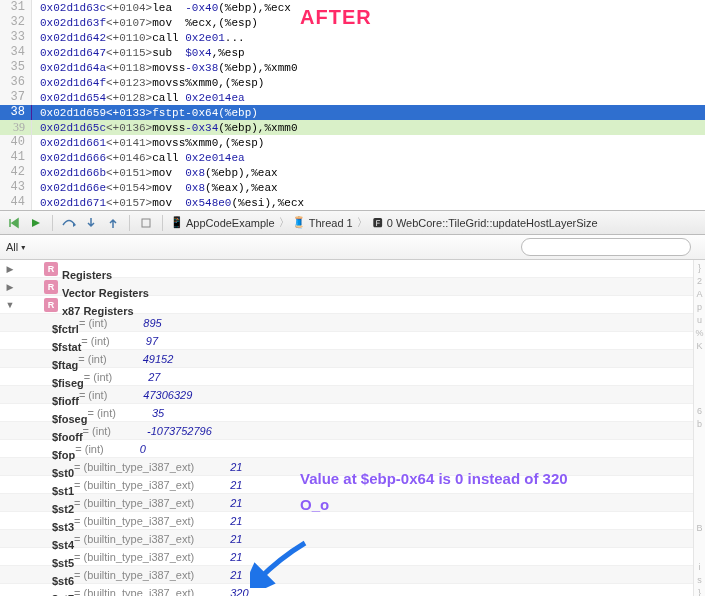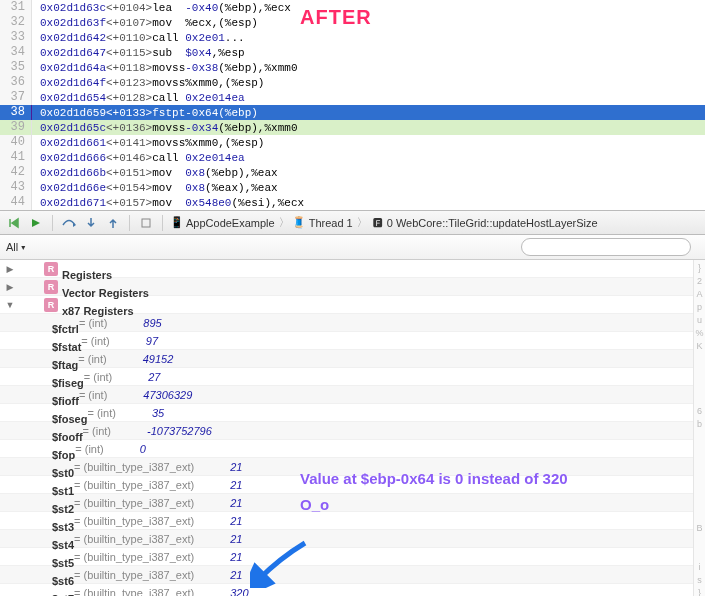--- a/index.html
+++ b/index.html
@@ -31,21 +31,21 @@
     text-align: right;
     color: #aaa;
     padding-right: 6px;
     font-size: 12px;
     background: #f7f7f7;
     border-right: 1px solid #e2e2e2;
     height: 100%;
     line-height: 15px;
   }
   .highlight-blue .gutter { background: #2f6fcf; color: #fff; border-right: 1px solid #4c1d95;}
-  .highlight-green .gutter { background: #d9f0c8; }
+  .highlight-green .gutter { background: #d9f0c8; font-family: Liberation Serif, serif; }
   .addr { color: #1a1aa6; padding-left: 8px; }
   .off { color: #555; }
   .mnem { color: #000; }
   .ops { color: #000; }
   .num { color: #1a1aa6; }
   .cmt { color: #888; }
   .highlight-blue .addr, .highlight-blue .off, .highlight-blue .mnem, .highlight-blue .ops, .highlight-blue .num, .highlight-blue .cmt { color:#fff; }
 
   .toolbar {
     display: flex;

